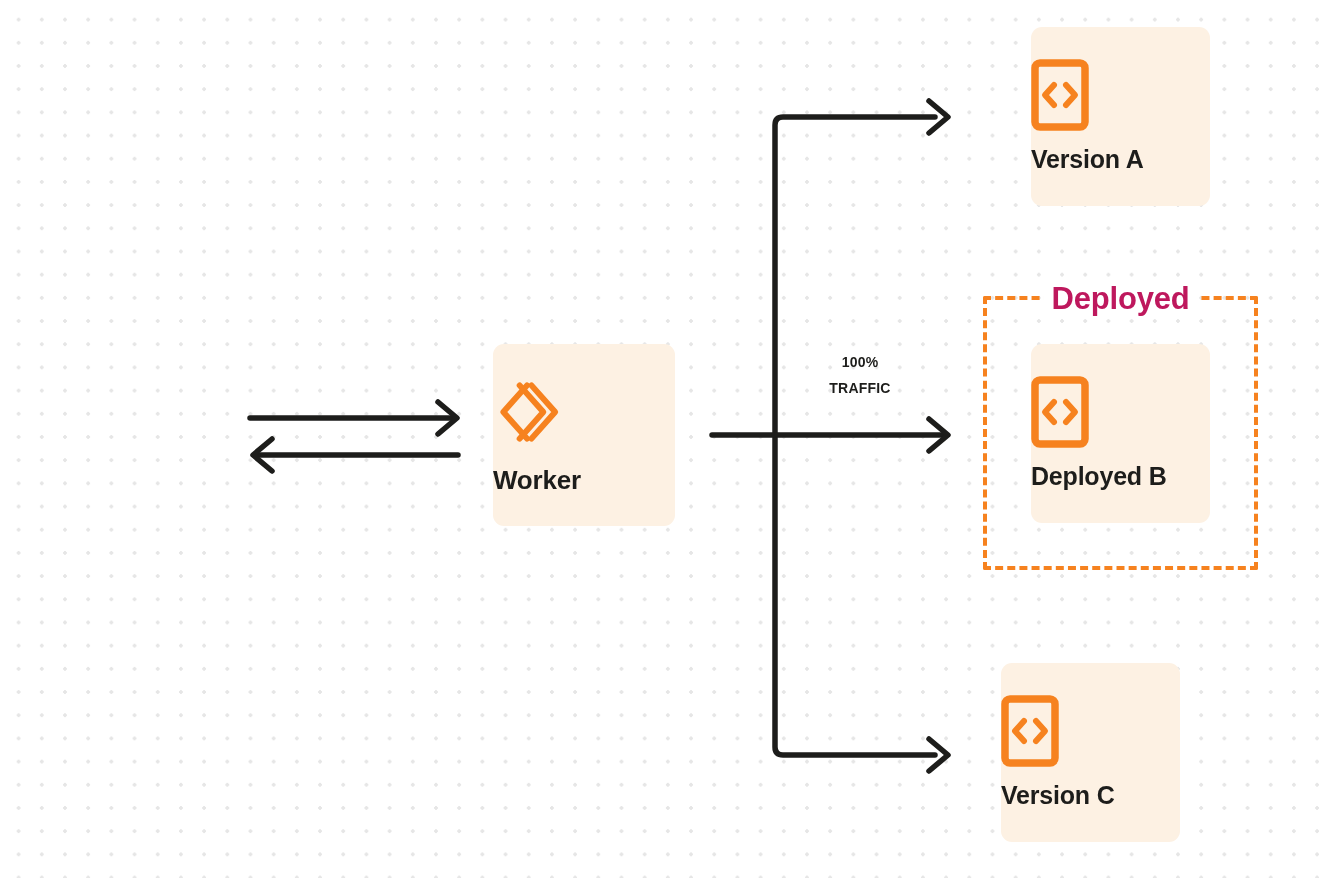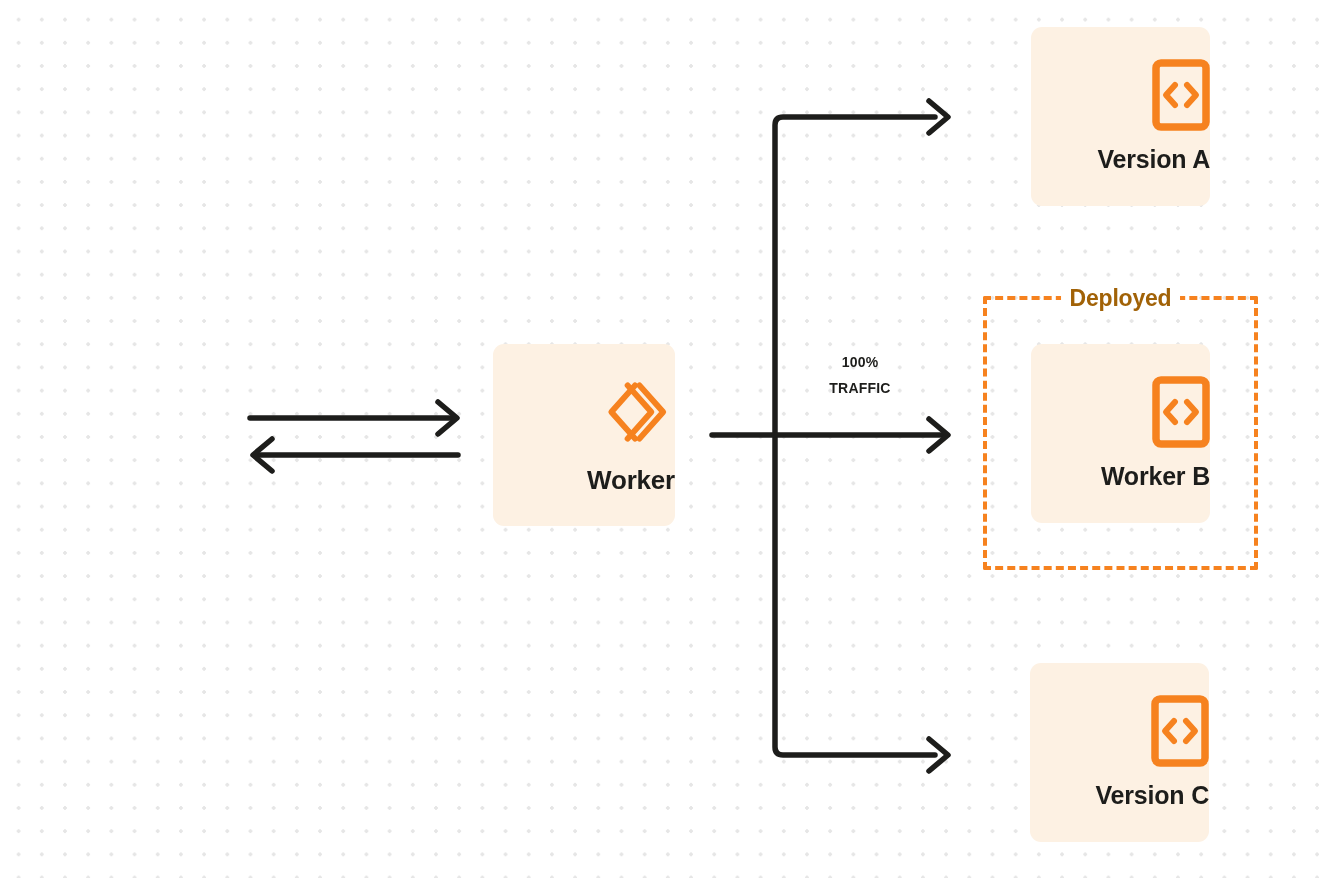--- a/index.html
+++ b/index.html
@@ -19,21 +19,21 @@
     font-family: "Liberation Sans", sans-serif;
   }
 
   
   .node {
     position: absolute;
     box-sizing: border-box;
     border-radius: 11px;
     display: flex;
     flex-direction: column;
-    align-items: flex-end;
+    align-items: flex-start;
     justify-content: center;
   }
   .node-label {
     font-weight: bold;
     color: #1d1d1b;
     letter-spacing: -0.2px;
     white-space: nowrap;
   }
 
   
@@ -67,42 +67,42 @@
     background: #fdf1e3;
   }
   .version-node .node-label {
     font-size: 25px;
     margin-top: 14px;
   }
   .code-icon { width: 58px; height: 72px; display: block; }
 
   .version-a { left: 1031px; top: 27px; }
   .version-b { left: 1031px; top: 344px; }
-  .version-c { left: 1030px; top: 663px; }
+  .version-c { left: 1001px; top: 663px; }
 
   
   .deployed-box {
     position: absolute;
     left: 983px;
     top: 296px;
     width: 275px;
     height: 274px;
     box-sizing: border-box;
     border: 4px dashed #f6821f;
     border-radius: 2px;
   }
   .deployed-label {
     position: absolute;
     left: 50%;
     top: -2px;
     transform: translate(-50%, -50%);
     background: #ffffff;
     padding: 0 9px;
-    color: #a16207;
-    font-size: 23px;
+    color: #be185d;
+    font-size: 31px;
     font-weight: bold;
     letter-spacing: -0.2px;
     white-space: nowrap;
     line-height: 1;
   }
 
   
   .traffic-label {
     position: absolute;
     left: 790px;
@@ -190,21 +190,21 @@
   </div>
 
   <div class="node version-node version-b">
     <span>
       <svg class="code-icon" viewBox="0 0 58 72" fill="none">
         <rect x="4" y="4" width="50" height="64" rx="5" stroke="#f6821f" stroke-width="7.5"></rect>
         <polyline points="23,26 14,36 23,46" fill="none" stroke="#f6821f" stroke-width="6" stroke-linecap="round" stroke-linejoin="round"></polyline>
         <polyline points="35,26 44,36 35,46" fill="none" stroke="#f6821f" stroke-width="6" stroke-linecap="round" stroke-linejoin="round"></polyline>
       </svg>
     </span>
-    <div class="node-label">Worker B</div>
+    <div class="node-label">Deployed B</div>
   </div>
 
   <div class="node version-node version-c">
     <span>
       <svg class="code-icon" viewBox="0 0 58 72" fill="none">
         <rect x="4" y="4" width="50" height="64" rx="5" stroke="#f6821f" stroke-width="7.5"></rect>
         <polyline points="23,26 14,36 23,46" fill="none" stroke="#f6821f" stroke-width="6" stroke-linecap="round" stroke-linejoin="round"></polyline>
         <polyline points="35,26 44,36 35,46" fill="none" stroke="#f6821f" stroke-width="6" stroke-linecap="round" stroke-linejoin="round"></polyline>
       </svg>
     </span>

